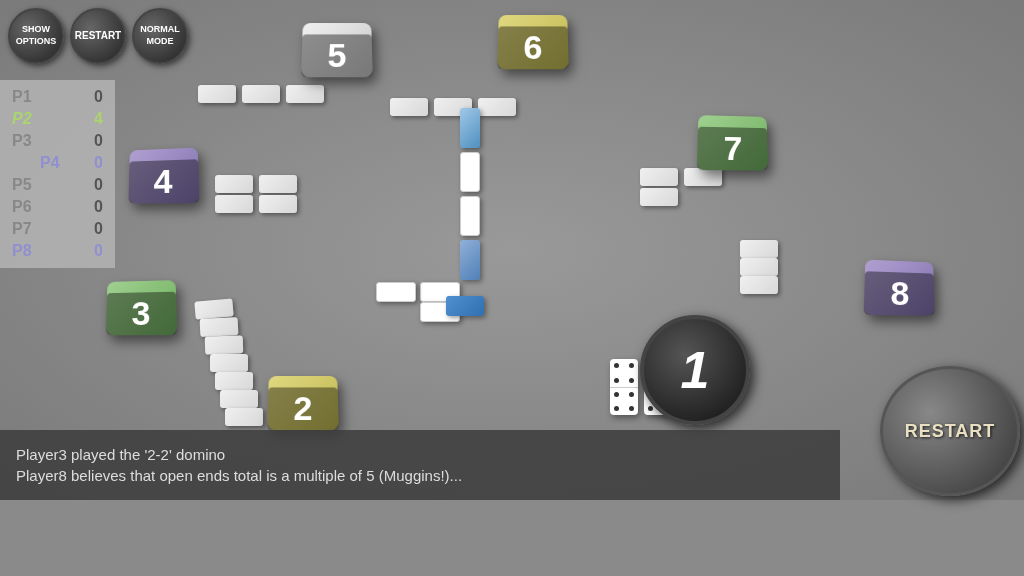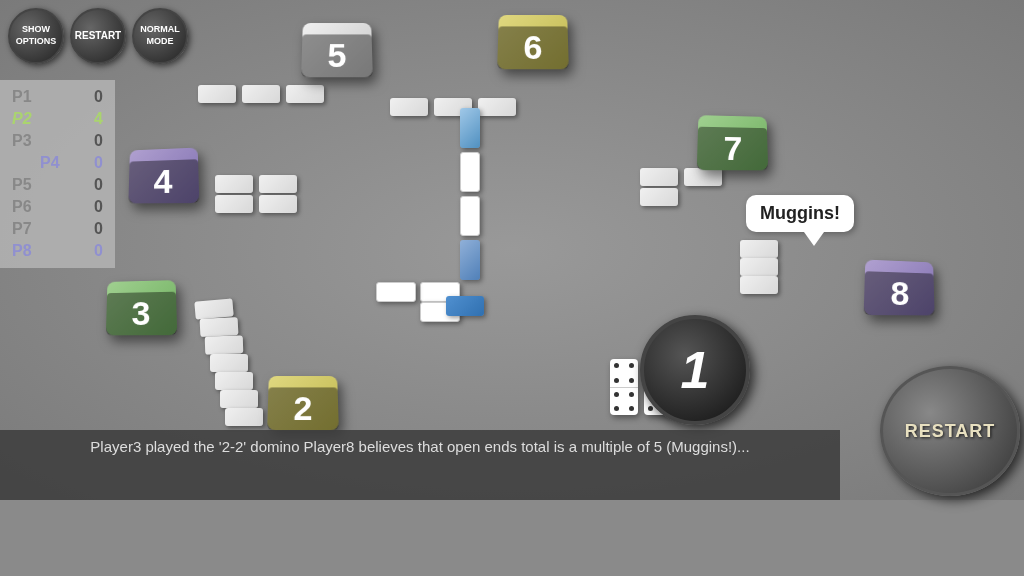--- a/index.html
+++ b/index.html
@@ -127,21 +127,21 @@
       bottom: 0;
       left: 0;
       width: 840px;
       background: rgba(60,60,60,0.85);
       padding: 8px 16px;
       color: #ddd;
       font-size: 15px;
       z-index: 20;
       height: 70px;
       display: flex;
-      flex-direction: row;
+      flex-direction: column;
       justify-content: center;
       gap: 4px;
     }
 
     
     .continue-btn {
       position: absolute;
       bottom: 4px;
       right: 4px;
       width: 140px;
@@ -331,23 +331,20 @@
   </div>
 
   <div class="player-token token-green" style="top:115px; left:698px; transform: perspective(200px) rotateX(10deg) rotateY(5deg);">
     <div class="token-inner">7</div>
   </div>
 
   <div class="player-token token-purple" style="top:260px; left:865px; transform: perspective(200px) rotateX(10deg) rotateY(8deg);">
     <div class="token-inner">8</div>
   </div>
 
-  <div class="speech-bubble">
-    <span>Muggins!</span>
-  </div>
 
   <div class="domino domino-h facedown" style="top:85px; left:198px;"></div>
   <div class="domino domino-h facedown" style="top:85px; left:242px;"></div>
   <div class="domino domino-h facedown" style="top:85px; left:286px;"></div>
 
   <div class="domino domino-h facedown" style="top:175px; left:215px;"></div>
   <div class="domino domino-h facedown" style="top:175px; left:259px;"></div>
   <div class="domino domino-h facedown" style="top:195px; left:215px;"></div>
   <div class="domino domino-h facedown" style="top:195px; left:259px;"></div>
 

